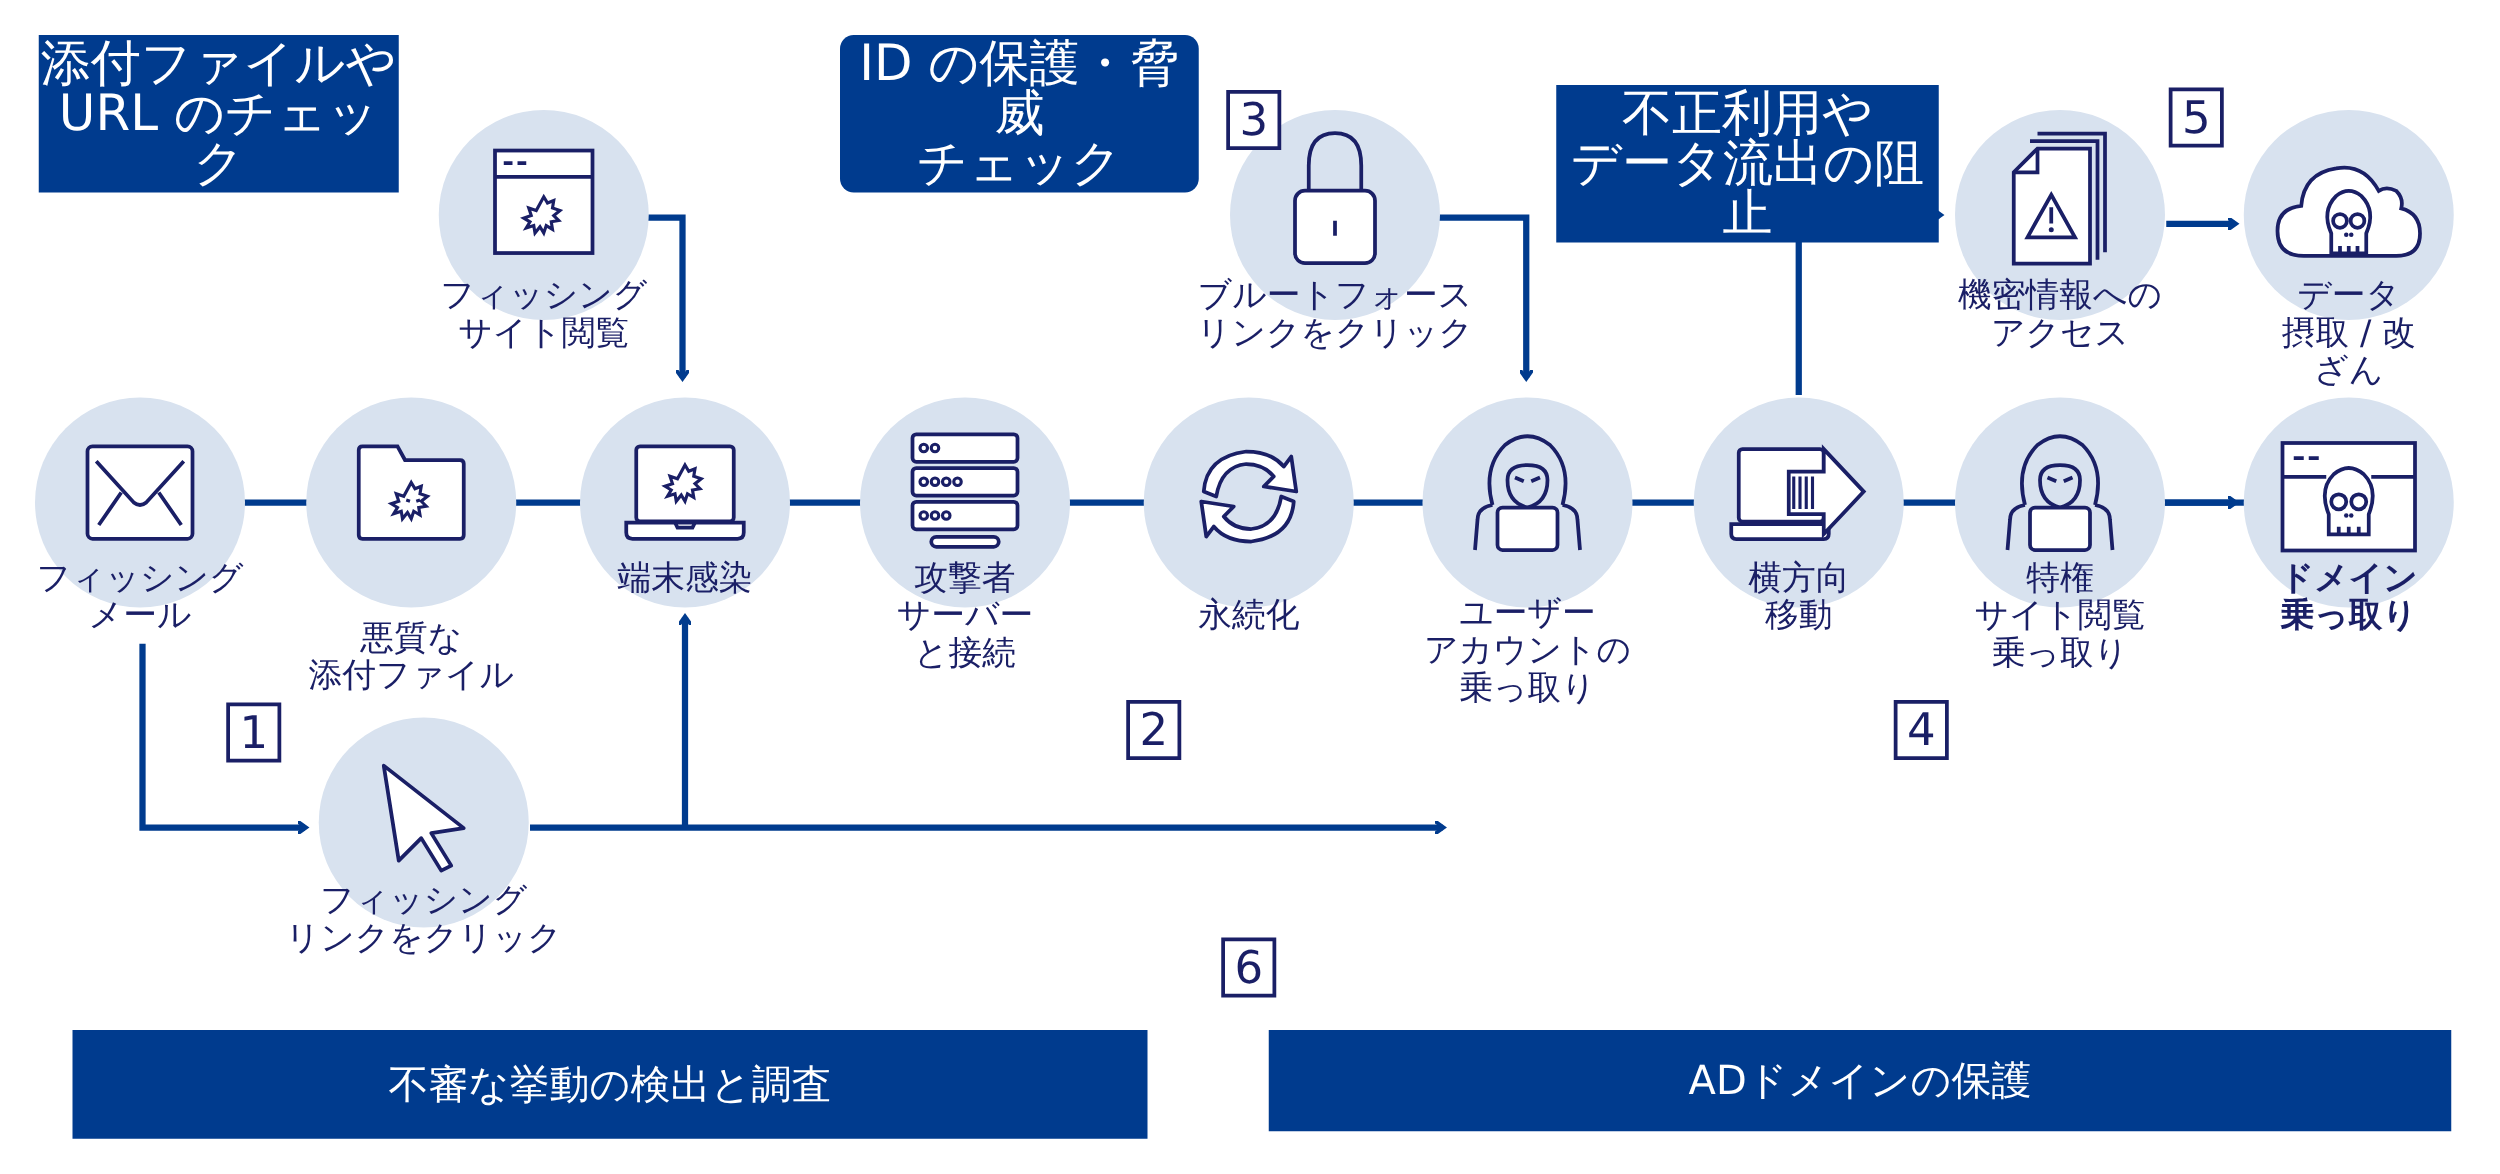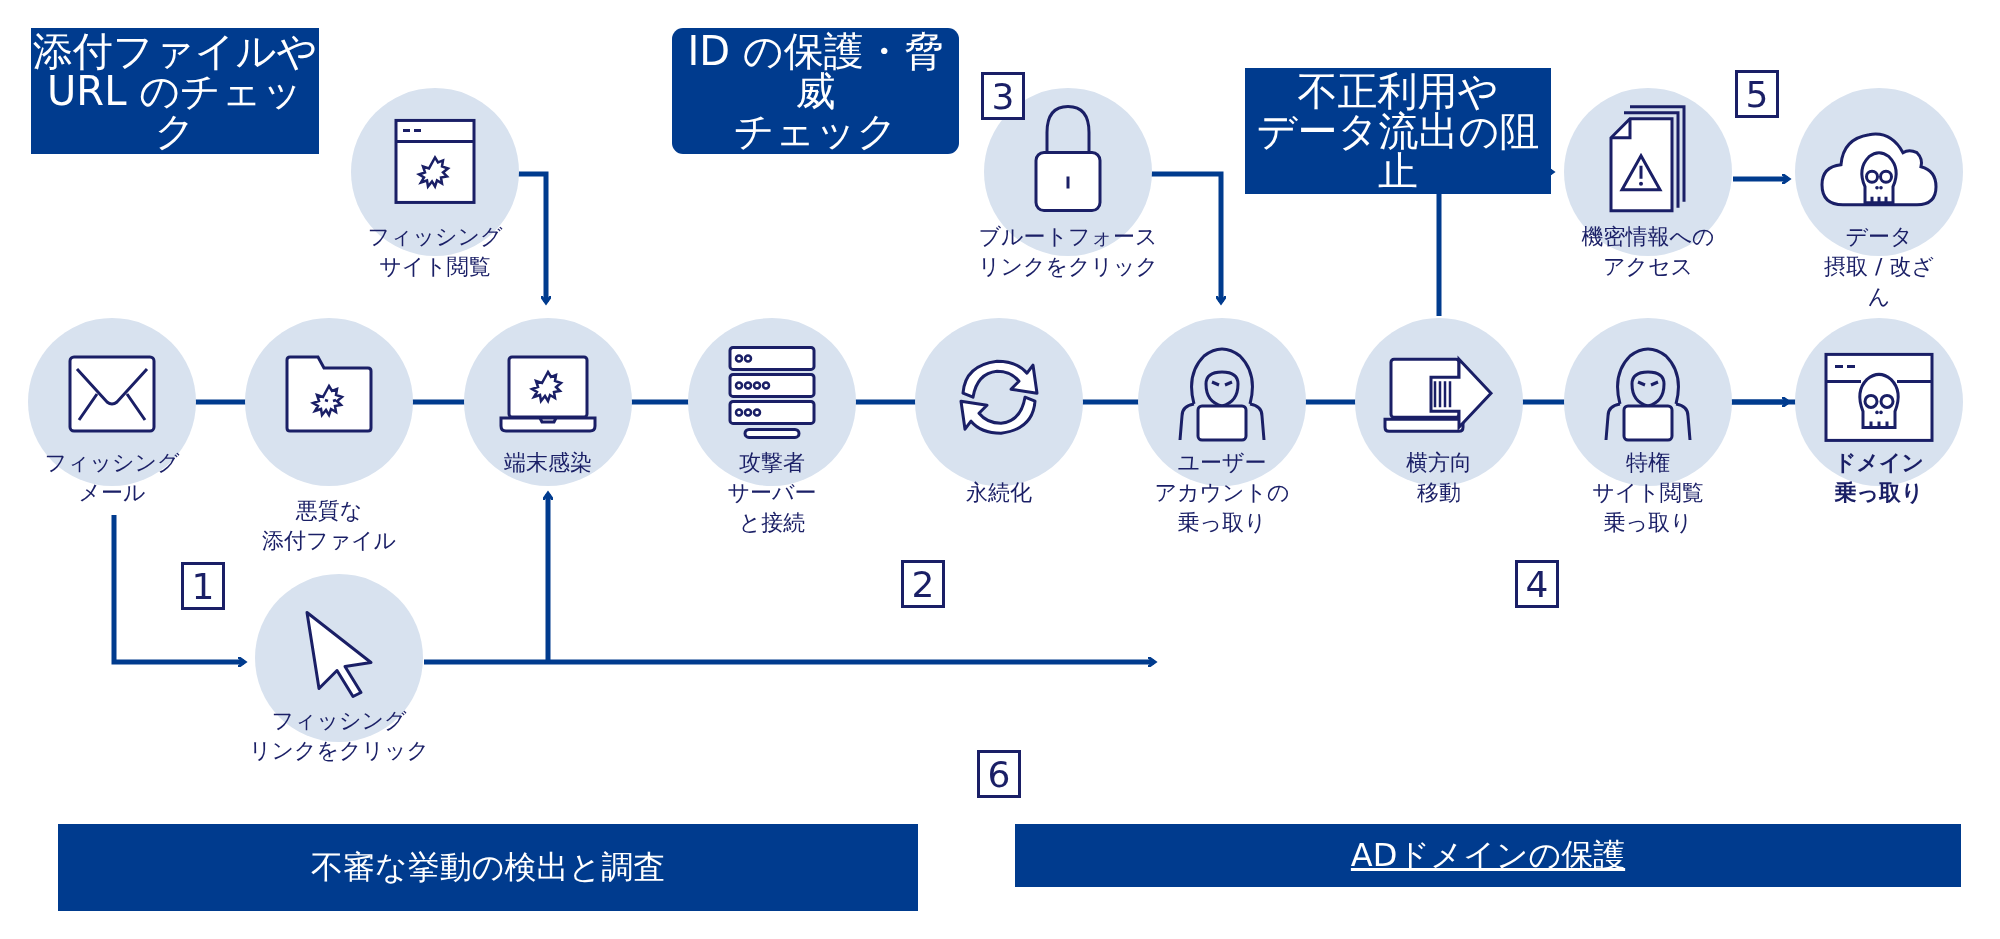--- a/index.html
+++ b/index.html
@@ -1,21 +1,21 @@
 <!DOCTYPE html>
 <html><head>
 <meta charset="utf-8">
 <style>
   html,body{margin:0;padding:0;background:#fff;}
   body{width:2000px;height:939px;position:relative;overflow:hidden;font-family:"DejaVu Sans","Liberation Sans",sans-serif;color:#1a1f66;}
   .hdr{position:absolute;background:#003b8e;color:#fff;display:flex;align-items:center;justify-content:center;text-align:center;font-size:40px;line-height:40px;white-space:pre-line;}
   .bar{position:absolute;background:#003b8e;color:#fff;display:flex;align-items:center;justify-content:center;font-size:32px;}
   .node{position:absolute;width:168px;height:168px;margin-left:-84px;margin-top:-84px;border-radius:50%;background:#d8e2ef;}
   .icon{position:absolute;left:50%;top:50%;transform:translate(-50%,-60%);}
-  .lbl{position:absolute;transform:translateX(-50%);text-align:center;font-size:22px;line-height:30px;white-space:pre-line;color:#1a1f66;}
+  .lbl{position:absolute;transform:translateX(-50%);text-align:center;font-size:27px;line-height:30px;white-space:pre-line;color:#1a1f66;}
   .num{position:absolute;width:44px;height:48px;border:3px solid #1a1f66;box-sizing:border-box;display:flex;align-items:center;justify-content:center;font-size:36px;color:#1a1f66;background:#fff;}
   svg.lines{position:absolute;left:0;top:0;}
 </style>
 </head>
 <body>
 
 <svg class="lines" width="2000" height="939">
   <defs>
     <marker id="ah" markerWidth="10" markerHeight="10" refX="6" refY="5" orient="auto" markerUnits="userSpaceOnUse">
       <path d="M0,0 L7,5 L0,10" fill="none" stroke="#003b8e" stroke-width="3"></path>
@@ -116,21 +116,21 @@
   <svg class="icon" width="96" height="100" viewBox="0 0 96 100" style="transform:translate(-50%,-58%);">
       <g fill="none" stroke="#1a1f66" stroke-width="3">
         <path d="M20,60 Q12,30 30,12 Q48,-2 66,12 Q84,30 76,60"></path>
         <path d="M32,40 Q32,28 48,28 Q64,28 64,40 Q64,58 48,62 Q32,58 32,40 Z"></path>
         <path d="M38,38 l7,3 M58,38 l-7,3" stroke-width="3"></path>
         <path d="M20,60 Q8,62 8,72 L6,96 M76,60 Q88,62 88,72 L90,96"></path>
         <rect x="24" y="62" width="48" height="34" rx="4" fill="#fff"></rect>
       </g>
     </svg>
 </div>
-<div class="lbl" style="left:1222px;top:448px;">ユーザー
+<div class="lbl" style="left:1222px;top:476px;">ユーザー
 アカウントの
 乗っ取り</div>
 
 <div class="node" style="left:1439px;top:402px;">
   <svg class="icon" width="112" height="84" viewBox="0 0 112 84" style="transform:translate(-50%,-58%);">
       <g fill="none" stroke="#1a1f66" stroke-width="3">
         <rect x="8" y="6" width="68" height="58" rx="3" fill="#fff"></rect>
         <path d="M2,66 L80,66 L80,74 Q80,78 76,78 L6,78 Q2,78 2,74 Z" fill="#fff"></path>
         <path d="M48,24 L76,24 L76,6 L108,40 L76,74 L76,58 L48,58 Z" fill="#fff"></path>
         <path d="M52,28 L52,54 M57,28 L57,54 M62,28 L62,54 M67,28 L67,54" stroke-width="2.5"></path>
@@ -239,13 +239,13 @@
 リンクをクリック</div>
 
 <div class="num" style="left:181px;top:562px;">1</div>
 <div class="num" style="left:901px;top:560px;">2</div>
 <div class="num" style="left:981px;top:72px;">3</div>
 <div class="num" style="left:1515px;top:560px;">4</div>
 <div class="num" style="left:1735px;top:70px;">5</div>
 <div class="num" style="left:977px;top:750px;">6</div>
 
 <div class="bar" style="left:58px;top:824px;width:860px;height:87px;">不審な挙動の検出と調査</div>
-<div class="bar" style="left:1015px;top:824px;width:946px;height:63px;text-decoration:underline;">ADドメインの保護</div>
+<div class="bar" style="left:1015px;top:824px;width:946px;height:81px;">ADドメインの保護</div>
 
 </body></html>

